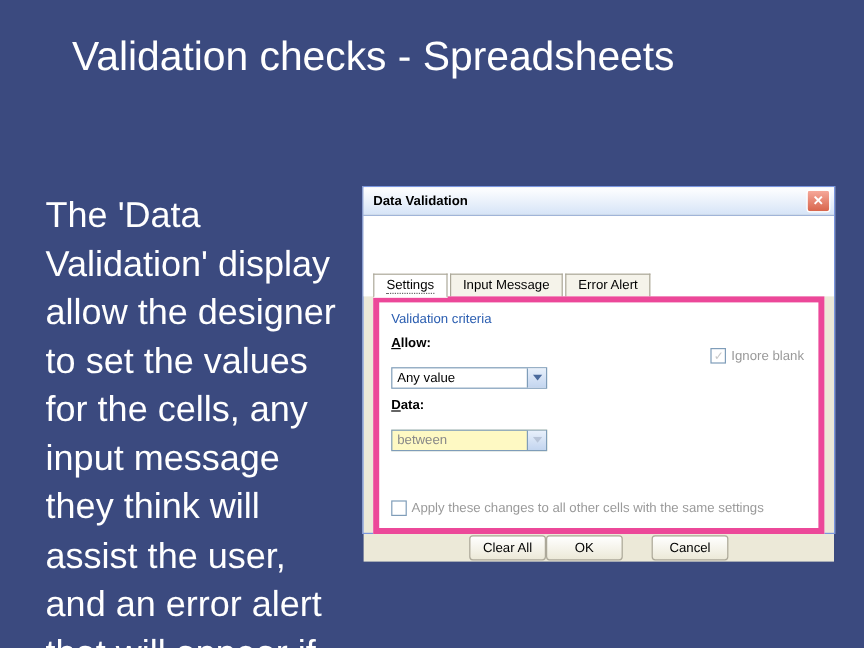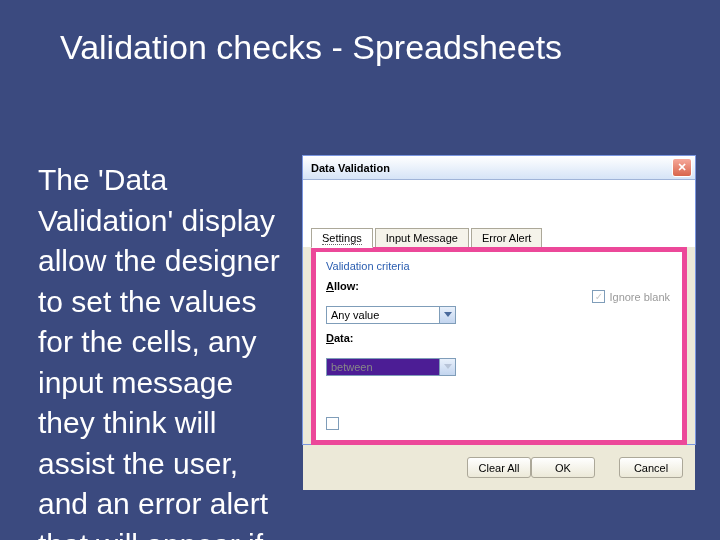--- a/index.html
+++ b/index.html
@@ -93,21 +93,21 @@
   .field-label { font-size: 11px; margin-top: 8px; font-weight: bold; }
   .underline { text-decoration: underline; }
   .combo {
     display: flex; align-items: center;
     width: 130px; height: 18px;
     border: 1px solid #7f9db9;
     background: #fff;
     margin-top: 14px;
     font-size: 11px;
   }
-  .combo.disabled { background: #4c1d95; color: #888; }
+  .combo.disabled { background: #fef9c3; color: #888; }
   .combo .text { flex: 1; padding: 0 4px; }
   .combo .arrow {
     width: 16px; height: 16px;
     background: linear-gradient(#e8f0fb,#c3d5ef);
     border-left: 1px solid #7f9db9;
     display: flex; align-items: center; justify-content: center;
   }
   .chk { display: flex; align-items: center; gap: 4px; font-size: 11px; }
   .chk .box {
     width: 13px; height: 13px;
@@ -115,23 +115,23 @@
     display: flex; align-items: center; justify-content: center;
     font-size: 10px; color: #2a5db0;
   }
   .chk.disabled { color: #9a9a9a; }
   .chk.disabled .box { color: #c8c8c8; }
   .ignore { position: absolute; right: 12px; top: 38px; }
   .apply-row { position: absolute; bottom: 10px; left: 10px; }
   .apply-row .lbl { color: #9a9a9a; }
   .btnrow {
     display: flex;
-    padding: 12px;
+    padding: 1px;
     align-items: center;
-    justify-content: flex-end;
+    justify-content: center;
     background: #ece9d8;
   }
   .btn {
     min-width: 64px;
     height: 21px;
     border: 1px solid #aca899;
     background: linear-gradient(#fff,#ece9d8);
     border-radius: 3px;
     font-size: 11px;
     display: inline-flex;
@@ -184,20 +184,21 @@
       <span class="text">between</span>
       <span class="arrow">
         <svg width="8" height="6" viewBox="0 0 8 6">
             <path d="M0 0 L8 0 L4 5 Z" fill="#b8c4d8"></path>
           </svg>
       </span>
     </div>
 
     <div class="apply-row chk disabled">
       <span class="box"></span>
+      <span class="lbl">Apply these changes to all other cells with the same settings</span>
     </div>
   </div>
 
   <div class="btnrow">
     <div class="btn">Clear All</div>
     <div class="right">
       <div class="btn">OK</div>
       <div class="btn">Cancel</div>
     </div>
   </div>

